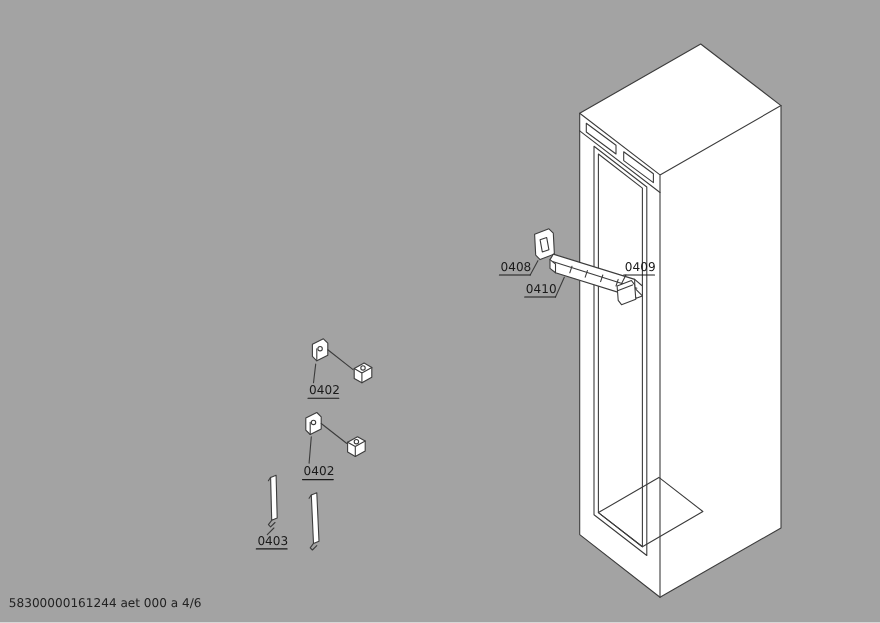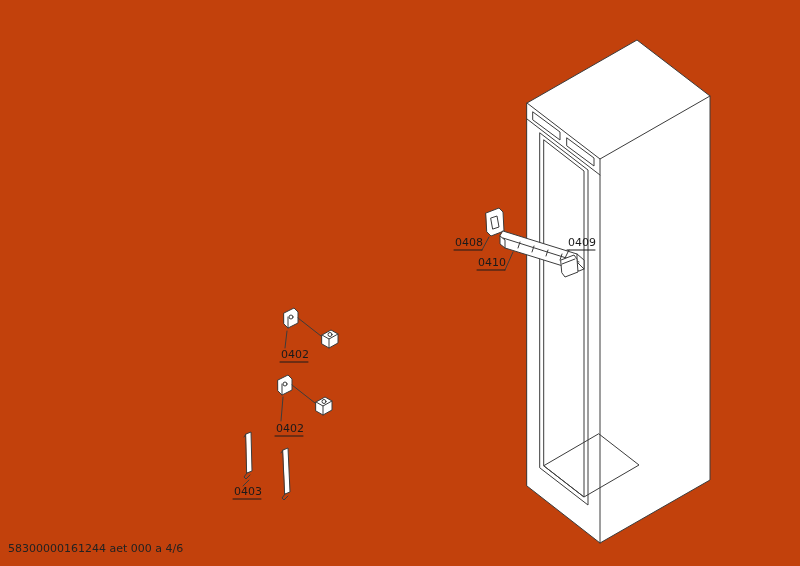--- a/index.html
+++ b/index.html
@@ -5,21 +5,21 @@
   html, body {
     margin: 0;
     padding: 0;
     background: #ffffff;
     font-family: "DejaVu Sans", "Liberation Sans", sans-serif;
   }
   .stage {
     position: relative;
     width: 800px;
     height: 566px;
-    background: #c2410c;
+    background: #a3a3a3;
     overflow: hidden;
   }
   svg {
     position: absolute;
     left: 0;
     top: 0;
   }
   svg path, svg line, svg circle {
     stroke: #3c3c3c;
     stroke-width: 1;

